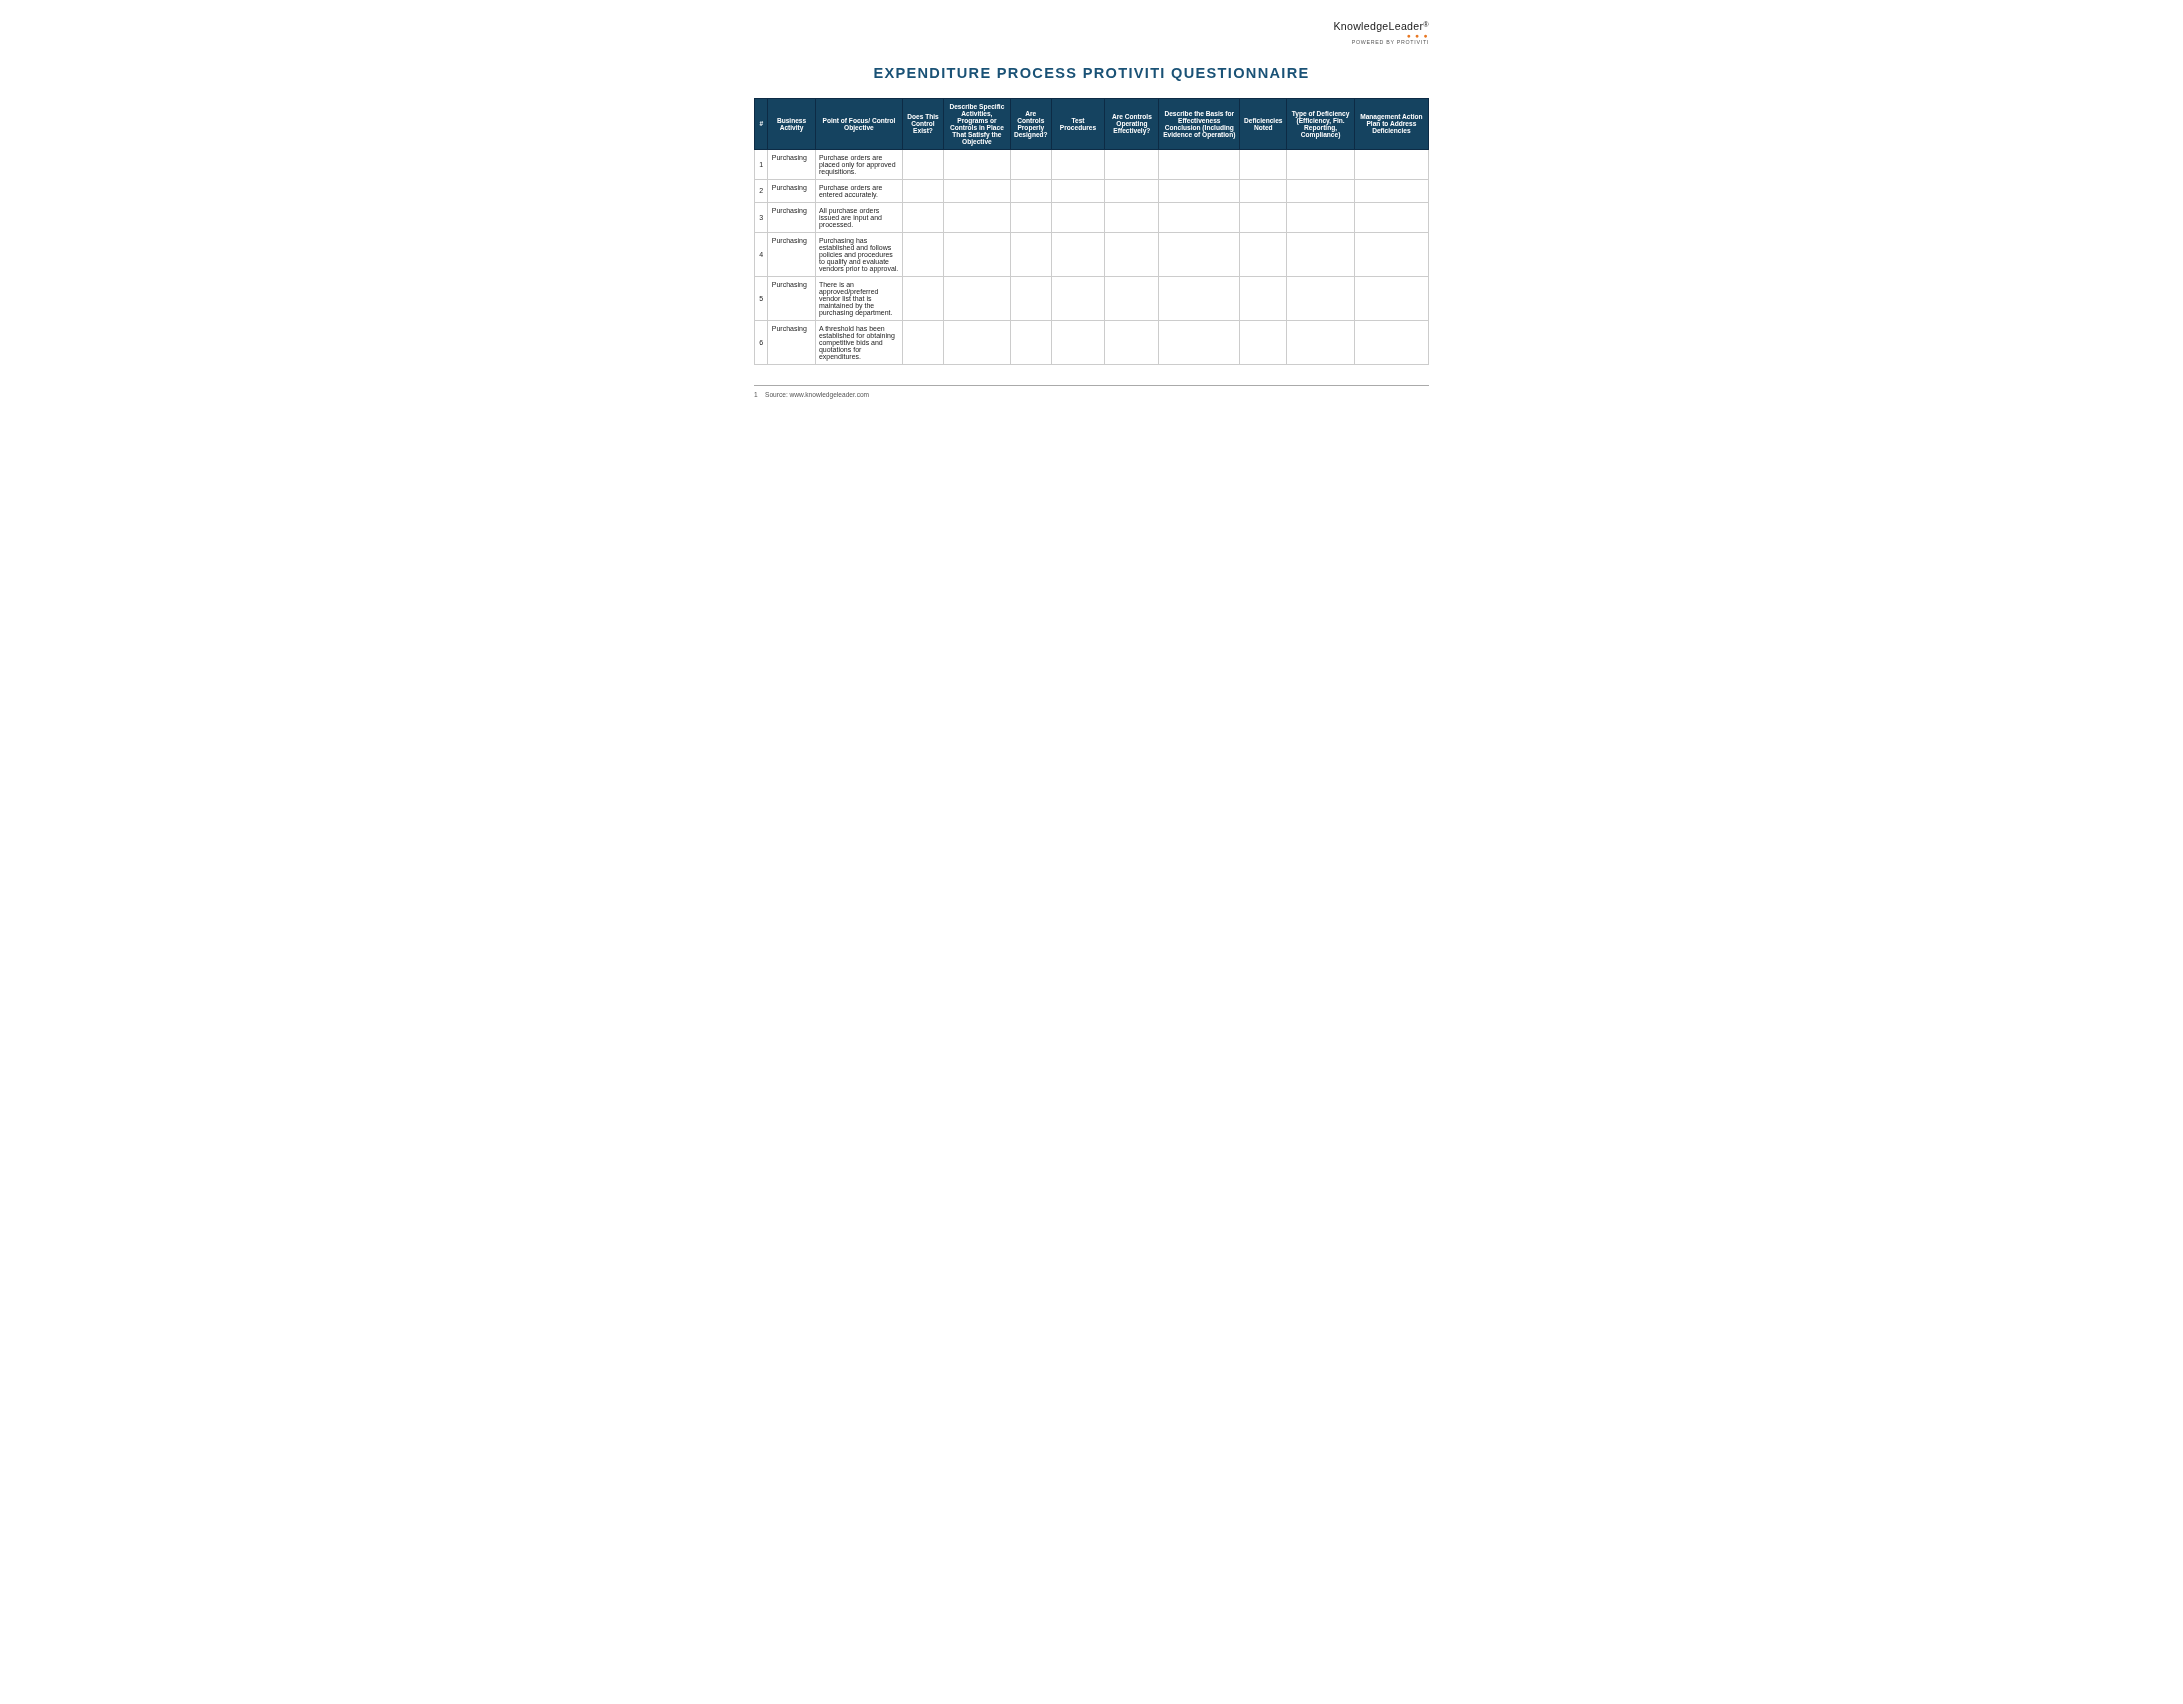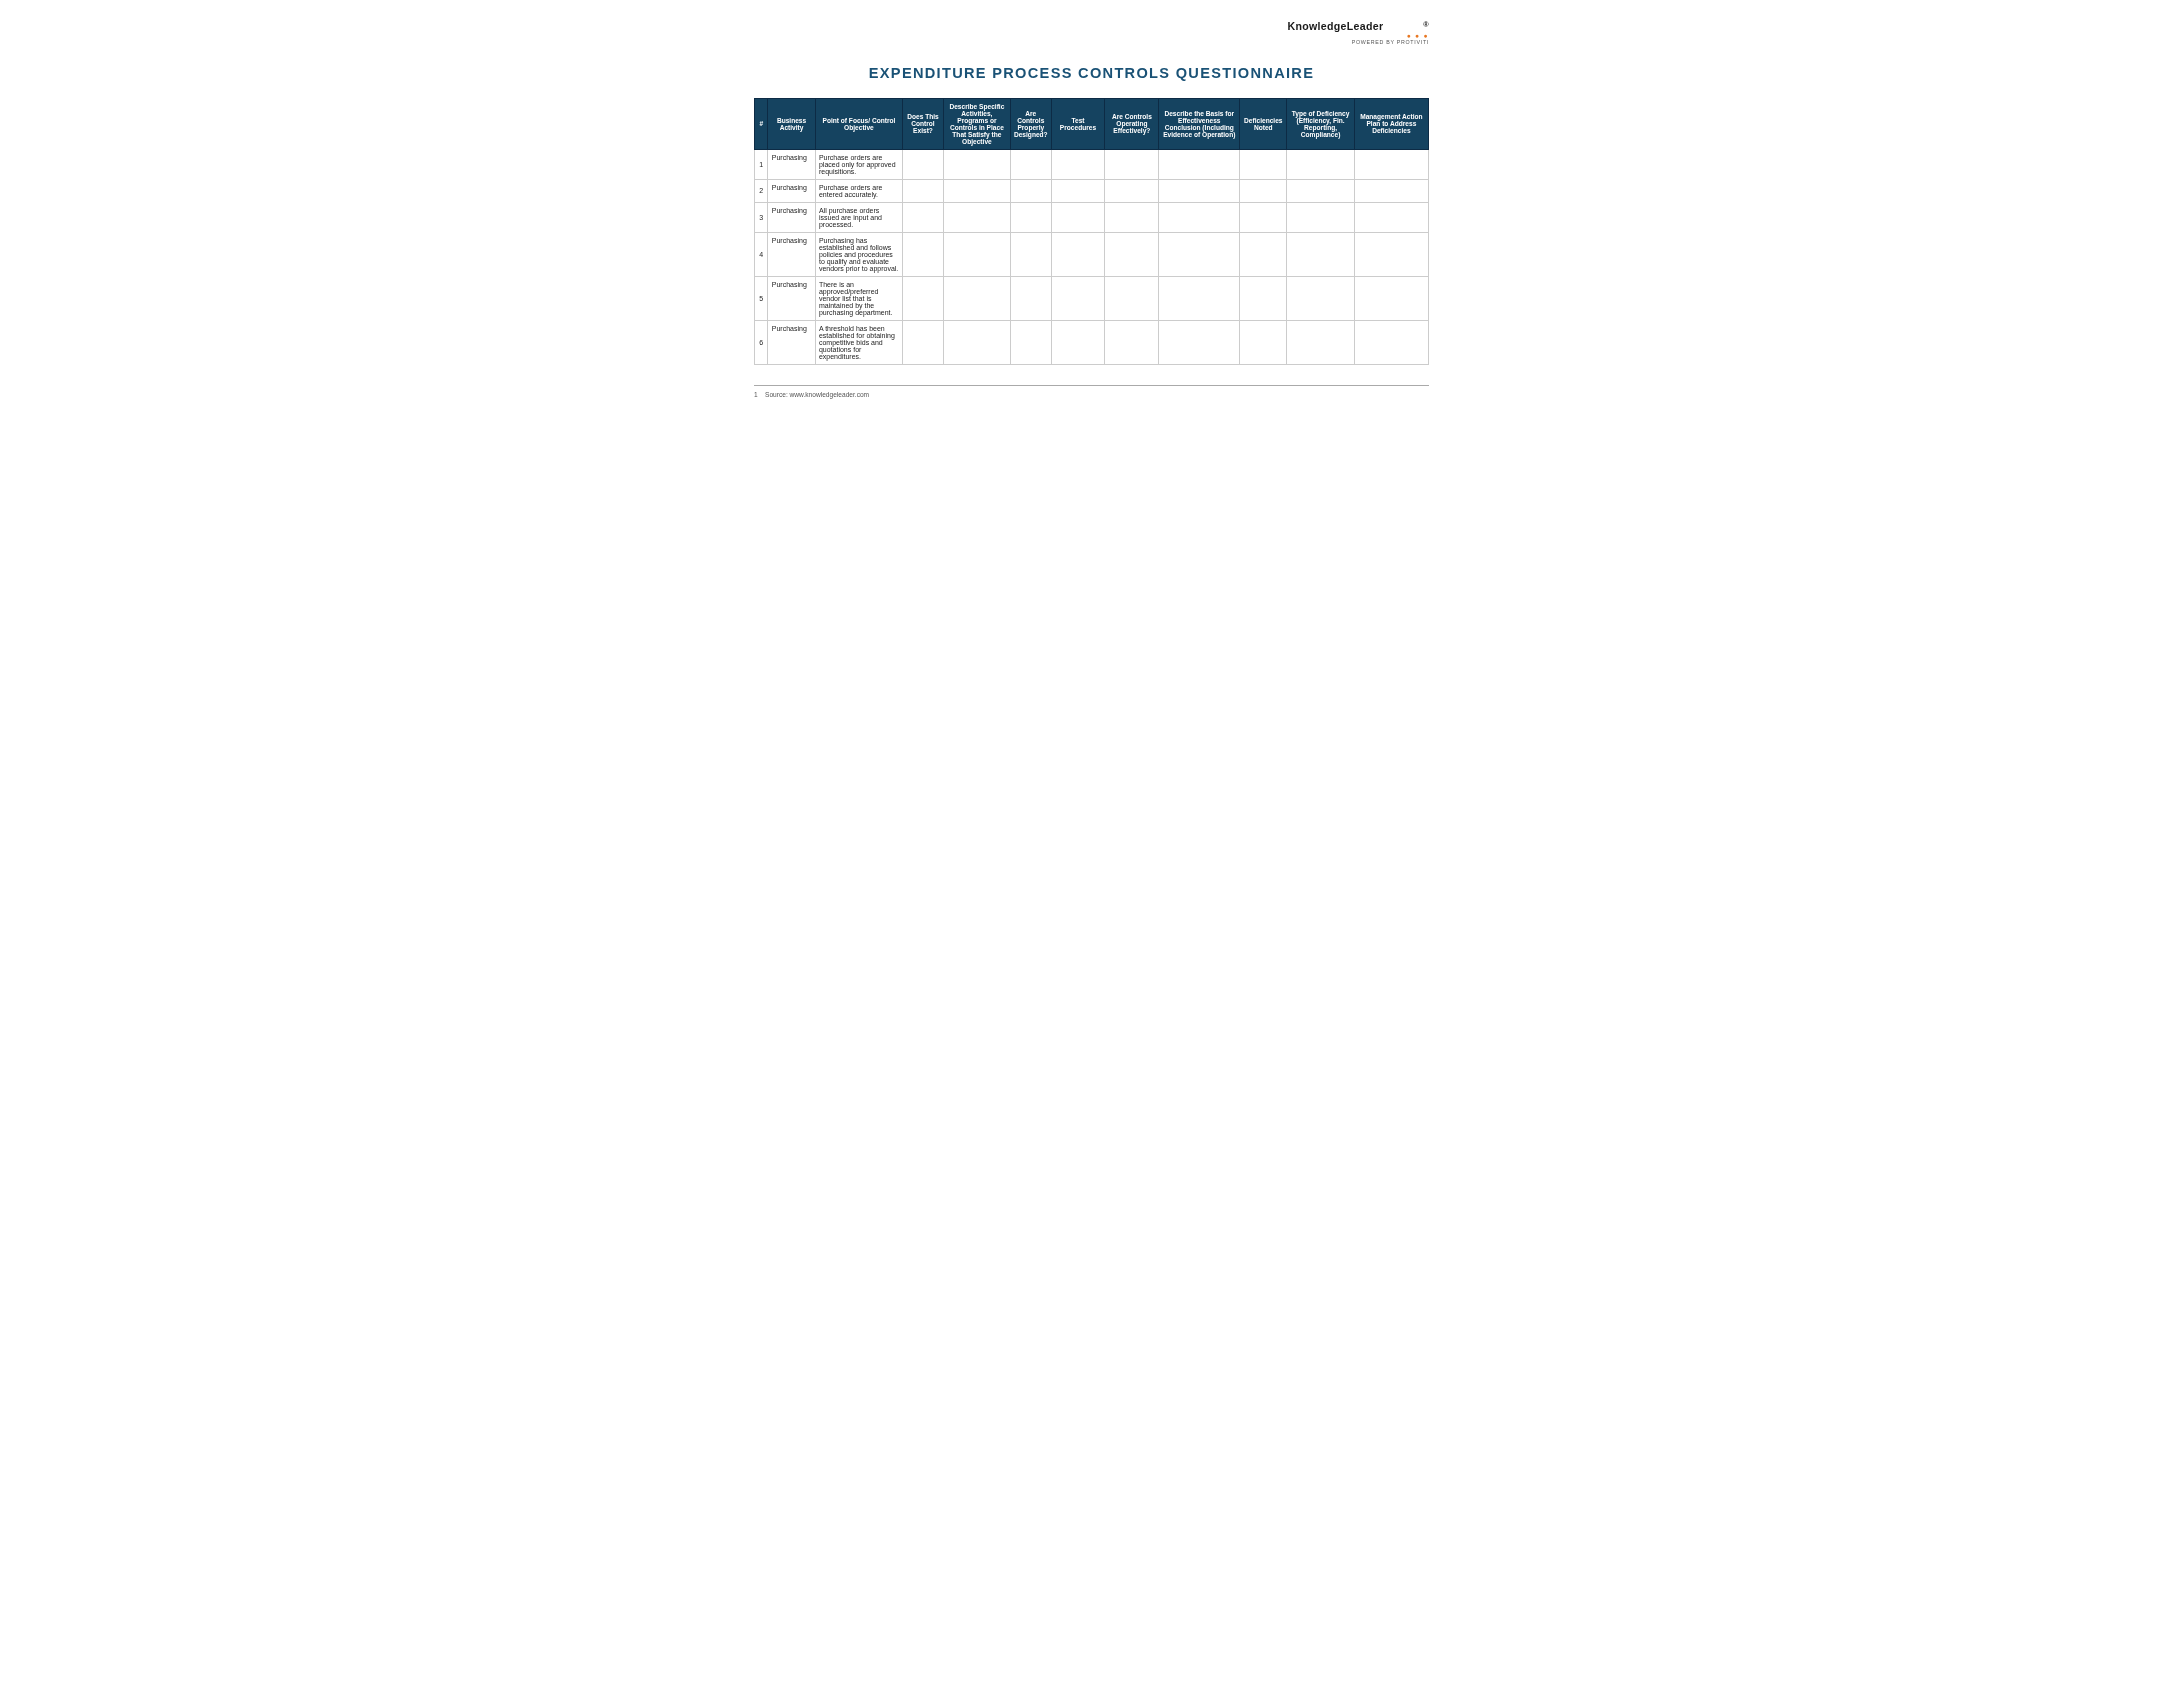--- a/index.html
+++ b/index.html
@@ -11,24 +11,23 @@
       padding: 20px 26.5px;
       width: 728px;
       margin: 0 auto;
     }
     .header-logo {
       text-align: right;
       margin-bottom: 6.6px;
     }
     .logo-text {
       font-size: 10.6px;
-      font-weight: bold;
+      font-weight: normal;
       color: #1a1a1a;
       letter-spacing: 0.3px;
-      margin-left: 40px;
     }
     .logo-dots {
       font-size: 6.6px;
       color: #e87722;
       letter-spacing: 1.3px;
     }
     .logo-sub {
       font-size: 5.3px;
       color: #555;
       letter-spacing: 0.7px;
@@ -90,21 +89,21 @@
 <body>
 
 <div class="header-logo">
   <div>
     <span class="logo-text">KnowledgeLeader</span><span class="logo-text" style="font-size:7.3px;vertical-align:super;">®</span>
   </div>
   <div class="logo-dots">● ● ●</div>
   <div class="logo-sub">POWERED BY PROTIVITI</div>
 </div>
 
-<div class="page-title">EXPENDITURE PROCESS CONTROLS QUESTIONNAIRE</div>
+<div class="page-title">EXPENDITURE PROCESS PROTIVITI QUESTIONNAIRE</div>
 
 <table>
   <thead>
     <tr>
       <th class="col-num">#</th>
       <th class="col-bus">Business Activity</th>
       <th class="col-pof">Point of Focus/ Control Objective</th>
       <th class="col-does">Does This Control Exist?</th>
       <th class="col-desc">Describe Specific Activities, Programs or Controls in Place That Satisfy the Objective</th>
       <th class="col-are">Are Controls Properly Designed?</th>

